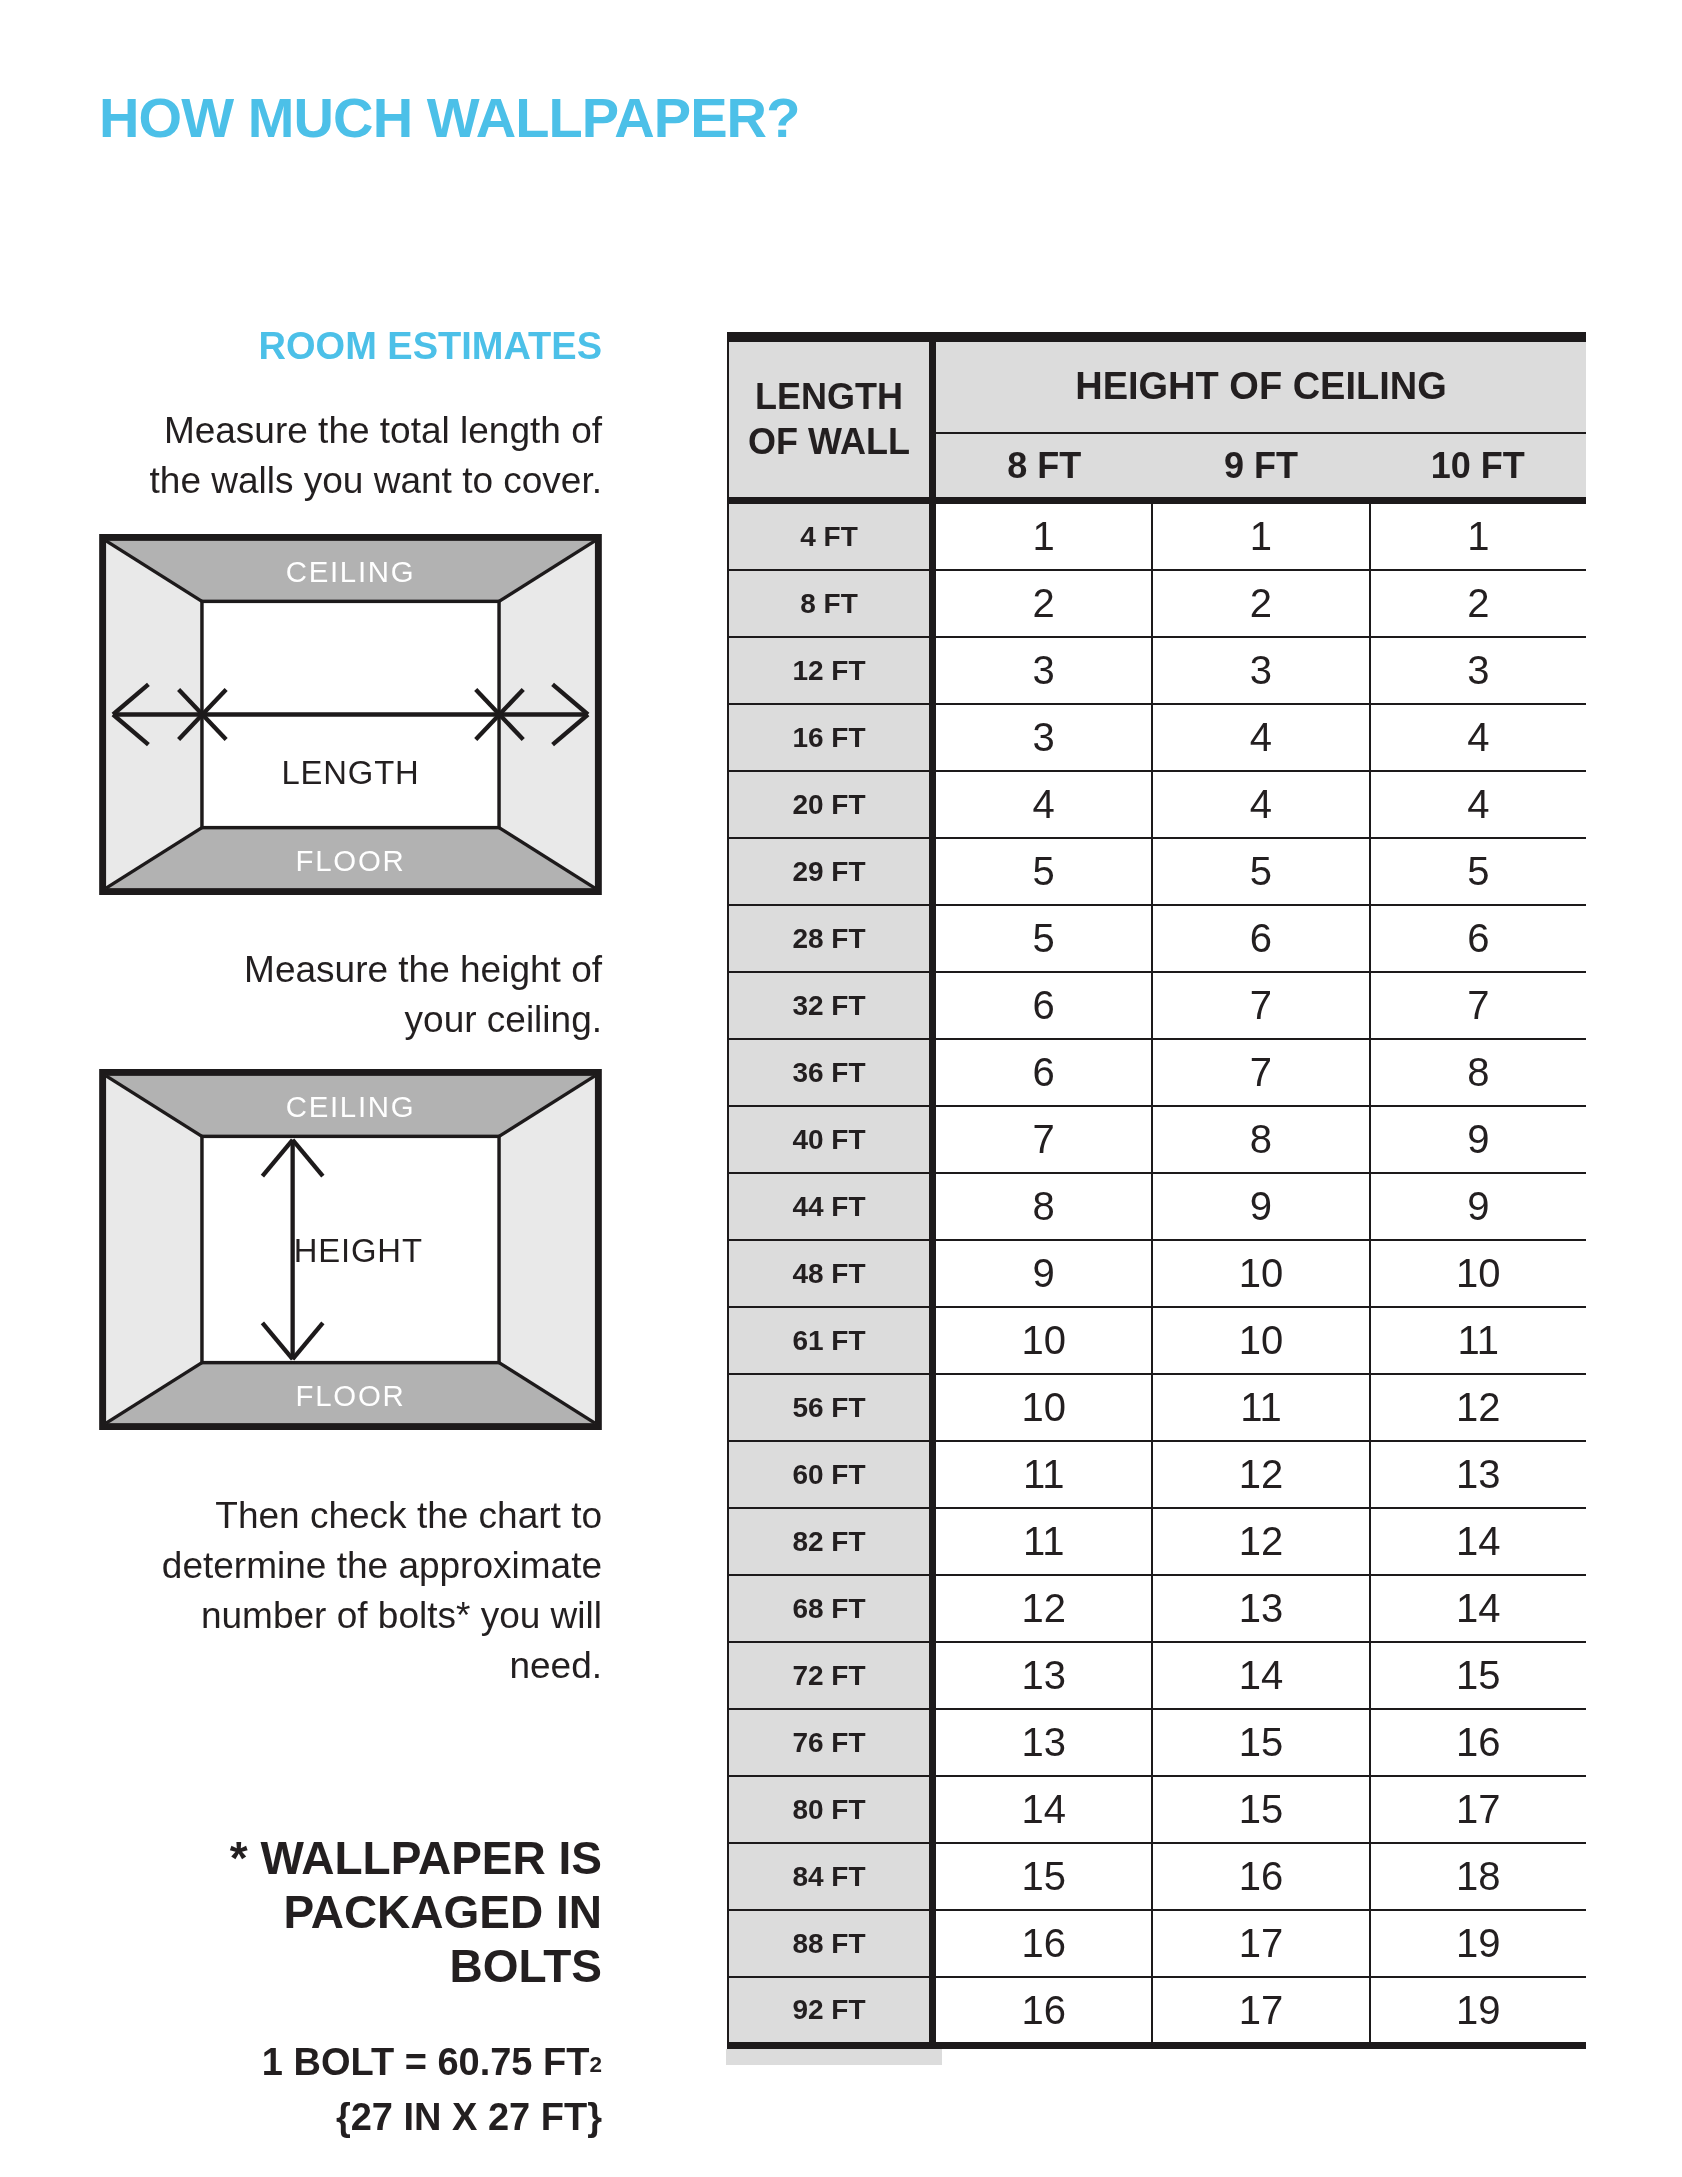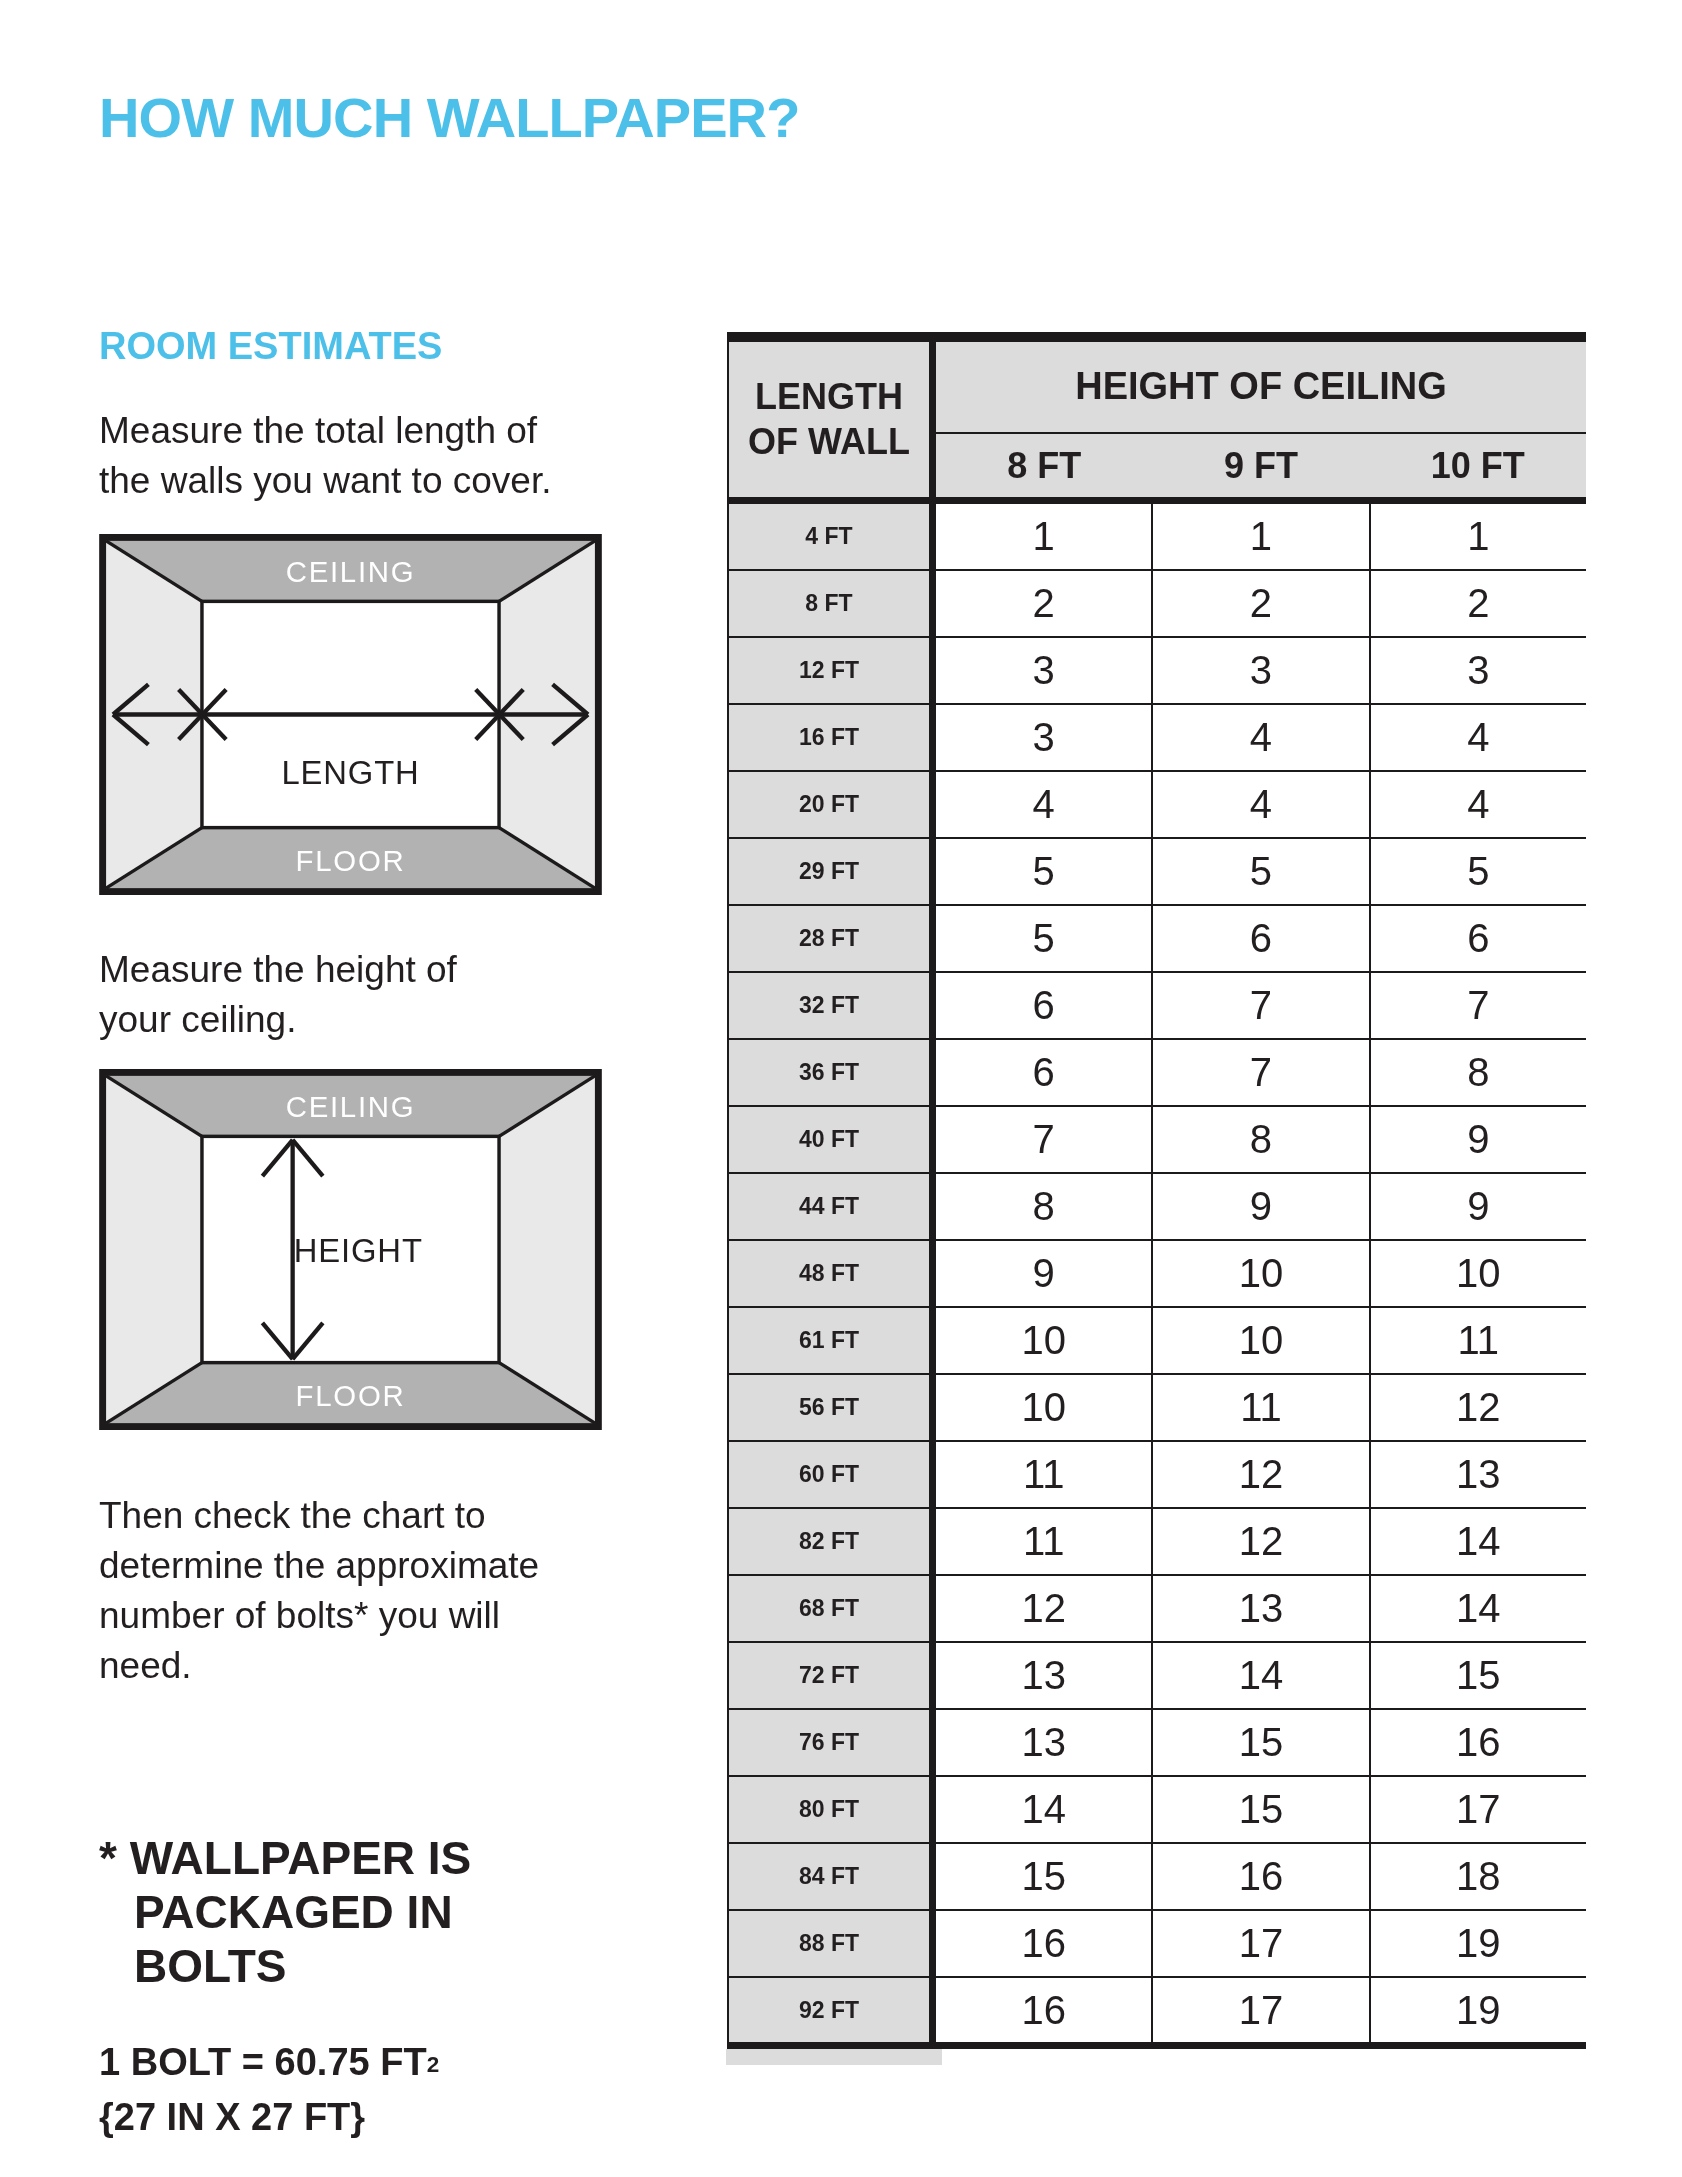--- a/index.html
+++ b/index.html
@@ -17,21 +17,21 @@
     font-family:"Liberation Sans","DejaVu Sans",sans-serif;
     color:var(--ink);
     overflow:hidden;
   }
   .page{padding:83px 0 0 99px;}
   h1{
     font-size:56px;font-weight:bold;color:var(--accent);
     letter-spacing:-0.9px;line-height:69px;
   }
   .columns{display:flex;align-items:flex-start;margin-top:173px;}
-  .left-col{width:503px;flex:none;margin-right:125px;}
+  .left-col{width:503px;flex:none;margin-right:125px;text-align:right;}
   .right-col{width:859px;flex:none;}
   h2{font-size:38px;font-weight:bold;color:var(--accent);line-height:43px;}
   .right-col h2{text-align:center;}
   p.body-text{
     font-size:37px;line-height:50px;color:var(--ink);
     white-space:pre-line;margin-top:38px;
   }
   #para2{margin-top:50px;}
   #para3{margin-top:61px;}
   svg.room{display:block;margin-top:28px;}
@@ -57,21 +57,21 @@
   .subcols{height:63px;display:flex;}
   .subcol{flex:1;display:flex;align-items:center;justify-content:center;
           font-weight:bold;font-size:36px;}
   .midbar{height:7px;background:var(--line);}
   .t-row{display:flex;height:67px;border-bottom:2.6px solid var(--line);}
   .t-row:last-child{height:64px;border-bottom:none;}
   .t-label{
     width:207px;flex:none;background:var(--cellgray);
     border-right:7px solid var(--line);
     display:flex;align-items:center;justify-content:center;
-    font-weight:bold;font-size:23px;
+    font-weight:bold;font-size:28px;
   }
   .t-cell{
     flex:1;display:flex;align-items:center;justify-content:center;
     font-size:40px;border-left:2.6px solid var(--line);
   }
   .t-cell:nth-child(2){border-left:none;}
   .bottombar{height:7px;background:var(--line);}
   .stub{width:216px;height:15.6px;background:var(--cellgray);margin-left:-2.6px;}
 
   

